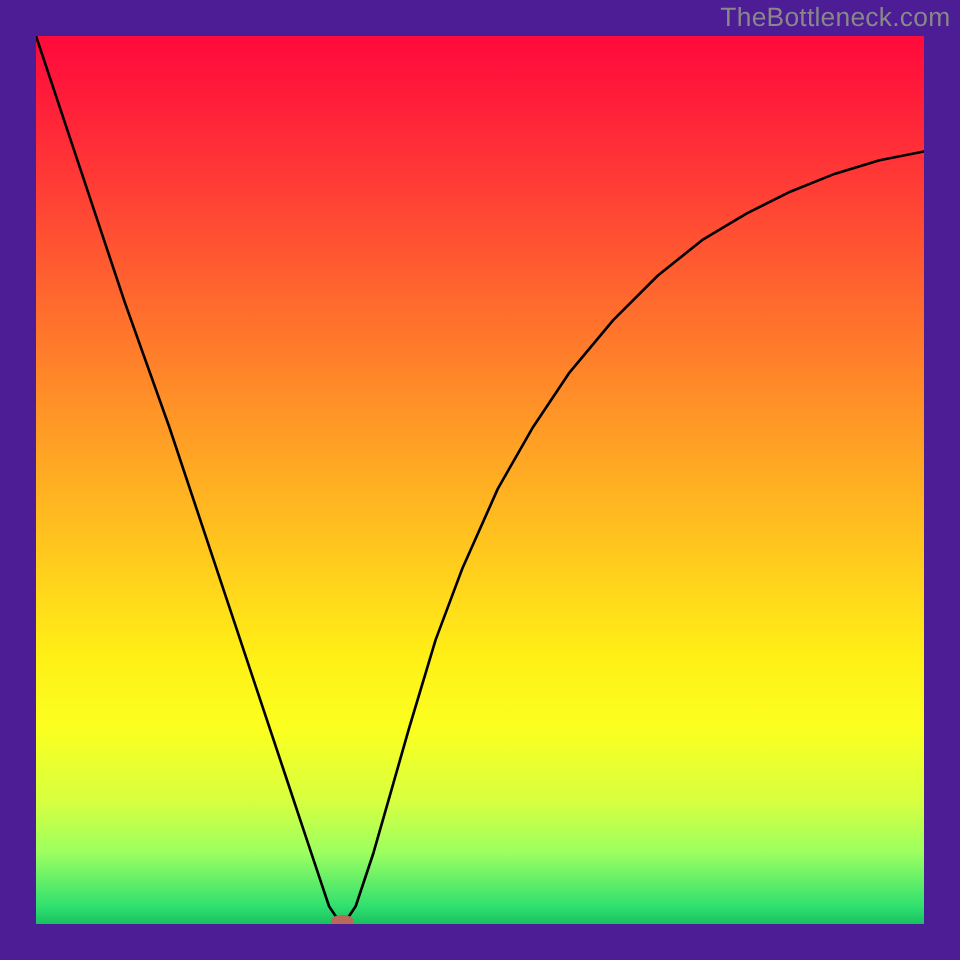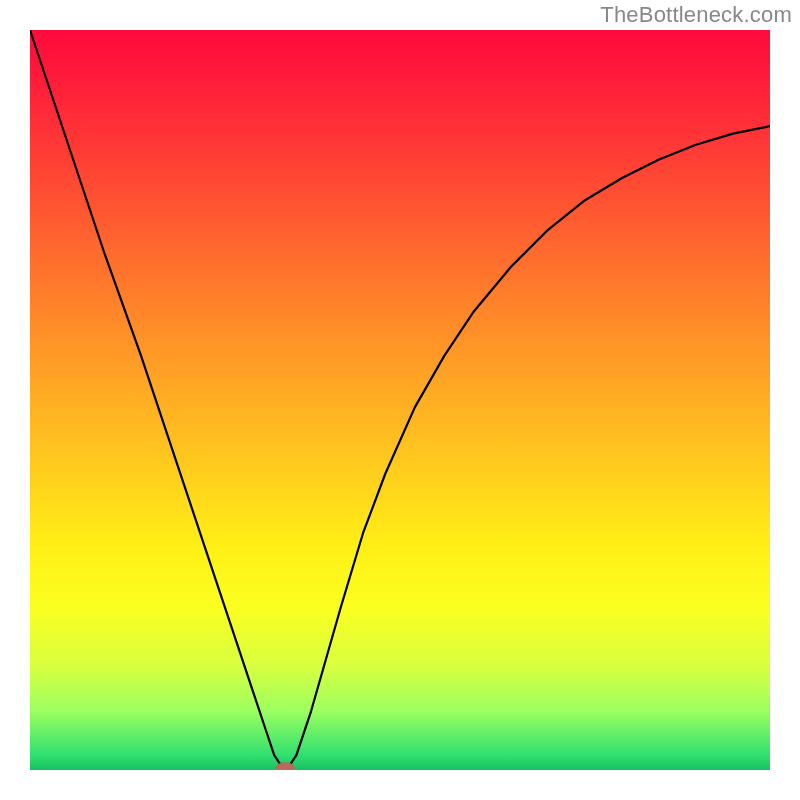--- a/index.html
+++ b/index.html
@@ -7,21 +7,21 @@
     padding: 0;
     width: 800px;
     height: 800px;
     background: #000;
     overflow: hidden;
     font-family: Arial, Helvetica, sans-serif;
   }
   .frame {
     position: absolute;
     inset: 0;
-    background: #ffffff;
+    background: #4c1d95;
   }
   .plot-area {
     position: absolute;
     left: 30px;
     top: 30px;
     width: 740px;
     height: 740px;
     overflow: hidden;
   }
   .gradient-bg {

